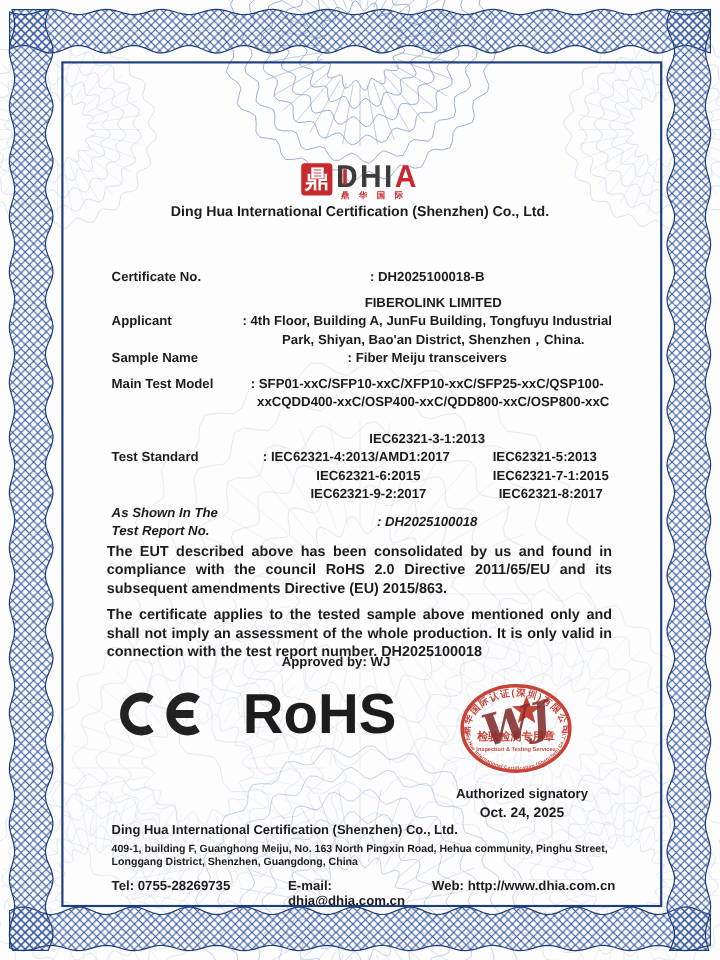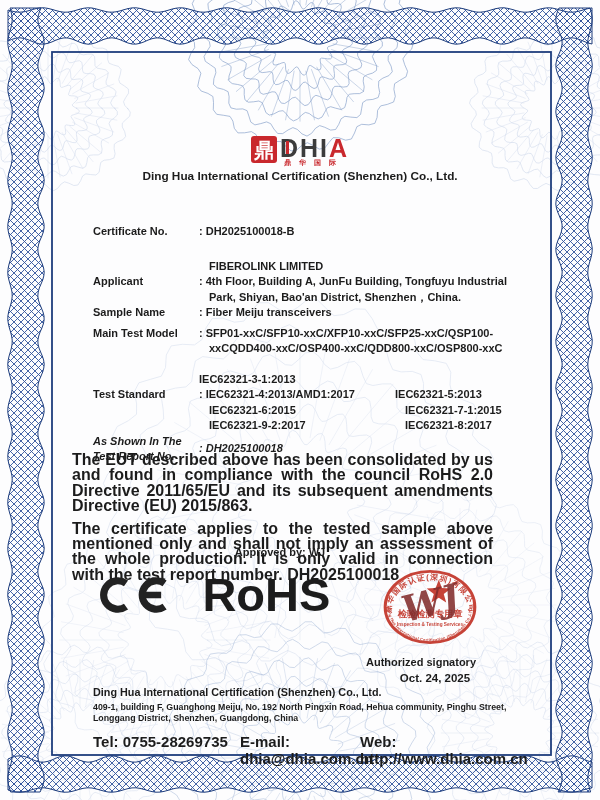--- a/index.html
+++ b/index.html
@@ -24,54 +24,54 @@
   .d-bar{position:absolute;left:6px;top:5px;width:3px;height:13px;background:var(--logo_red);}
   .brand-cn{font-size:7px;color:var(--logo_red);letter-spacing:8px;margin-top:0px;padding-left:4px;}
 
   .header-company{position:absolute;top:169px;left:0;width:600px;text-align:center;font-size:11.8px;}
   .title{position:absolute;top:188px;left:0;width:600px;text-align:center;font-size:23px;letter-spacing:.5px;}
 
   
   .fields{position:absolute;left:93px;top:224px;width:420px;font-size:11px;line-height:15.5px;}
   .frow{display:flex;}
   .flabel{width:106px;flex:none;}
-  .fval{flex:1;}
+  .fval{flex:1;text-align:center;}
   .pad{padding-left:10px;display:block;}
-  .mt3{margin-top:19px;} .mt5{margin-top:5px;} .mt15{margin-top:15px;}
+  .mt3{margin-top:6px;} .mt5{margin-top:5px;} .mt15{margin-top:15px;}
   .ts-grid .fval .tsr{display:flex;}
   .c1{width:196px;flex:none;} .c2{flex:1;}
   .report-row{align-items:center;font-style:italic;}
 
   
-  .paras{position:absolute;left:72px;top:452px;width:421px;font-size:16px;line-height:15.4px;text-align:justify;}
+  .paras{position:absolute;left:89px;top:452px;width:421px;font-size:12px;line-height:15.4px;text-align:justify;}
   .paras p{margin:0;}
   .paras p + p{margin-top:7px;}
   .approved{position:absolute;left:90px;top:546px;width:420px;text-align:center;padding-right:40px;box-sizing:border-box;font-size:11px;}
 
   
   .marks{position:absolute;left:100px;top:575px;display:flex;align-items:center;}
   .ce{height:38px;width:auto;display:block;}
   .rohs{font-size:47px;line-height:40px;margin-left:24px;letter-spacing:0px;}
 
   
   .stamp{position:absolute;left:381px;top:567px;width:98px;height:80px;color:var(--stamp_red);opacity:.95;}
   .st-arc{font-size:8px;letter-spacing:1.2px;fill:currentColor;font-weight:bold;}
   .st-arcb{font-size:4.2px;letter-spacing:.2px;fill:currentColor;font-weight:bold;}
   .st-mid1{font-size:9.5px;fill:currentColor;font-weight:bold;}
   .st-mid2{font-size:4.8px;fill:currentColor;font-weight:bold;}
   .st-wj{font-family:"DejaVu Serif",serif;font-style:italic;font-weight:bold;font-size:37px;
          fill:var(--stamp_monogram_red);opacity:.88;}
-  .auth{position:absolute;left:366px;top:656px;width:138px;font-size:11px;}
+  .auth{position:absolute;left:366px;top:656px;width:138px;text-align:center;font-size:11px;}
   .date{position:absolute;left:366px;top:672px;width:138px;text-align:center;font-size:11.5px;}
 
   
   .footer{position:absolute;left:93px;top:686px;width:422px;}
   .f-company{font-size:10.8px;margin-bottom:4px;}
   .f-addr{font-size:8.8px;line-height:10.8px;}
-  .f-contact{display:flex;margin-top:9px;font-size:15px;}
+  .f-contact{display:flex;margin-top:9px;font-size:11px;}
   .f-tel{width:147px;flex:none;} .f-email{width:120px;flex:none;} .f-web{flex:1;}
 </style>
 </head>
 <body>
 
 <div class="page">
 
   <svg id="deco" width="600" height="800">
     <defs>
       <pattern id="mesh" width="7" height="7" patternUnits="userSpaceOnUse">
@@ -587,21 +587,21 @@
       <text class="st-mid2" y="19.5" text-anchor="middle">Inspection &amp; Testing Services</text>
       <text class="st-wj" x="-28" y="9" transform="rotate(-14)">WJ</text>
     </svg>
 
     <div class="auth">Authorized signatory</div>
     <div class="date">Oct. 24, 2025</div>
 
     <div class="footer">
       <div class="f-company">Ding Hua International Certification (Shenzhen) Co., Ltd.</div>
       <div class="f-addr">
-        <span style="display:block">409-1, building F, Guanghong Meiju, No. 192 North Pingxin Road, Hehua community, Pinghu Street,</span>
+        <span style="display:block">409-1, building F, Guanghong Meiju, No. 163 North Pingxin Road, Hehua community, Pinghu Street,</span>
         <span style="display:block">Longgang District, Shenzhen, Guangdong, China</span>
       </div>
       <div class="f-contact">
         <span class="f-tel">Tel: 0755-28269735</span>
         <span class="f-email">E-mail: dhia@dhia.com.cn</span>
         <span class="f-web">Web: http://www.dhia.com.cn</span>
       </div>
     </div>
 
   </div>

